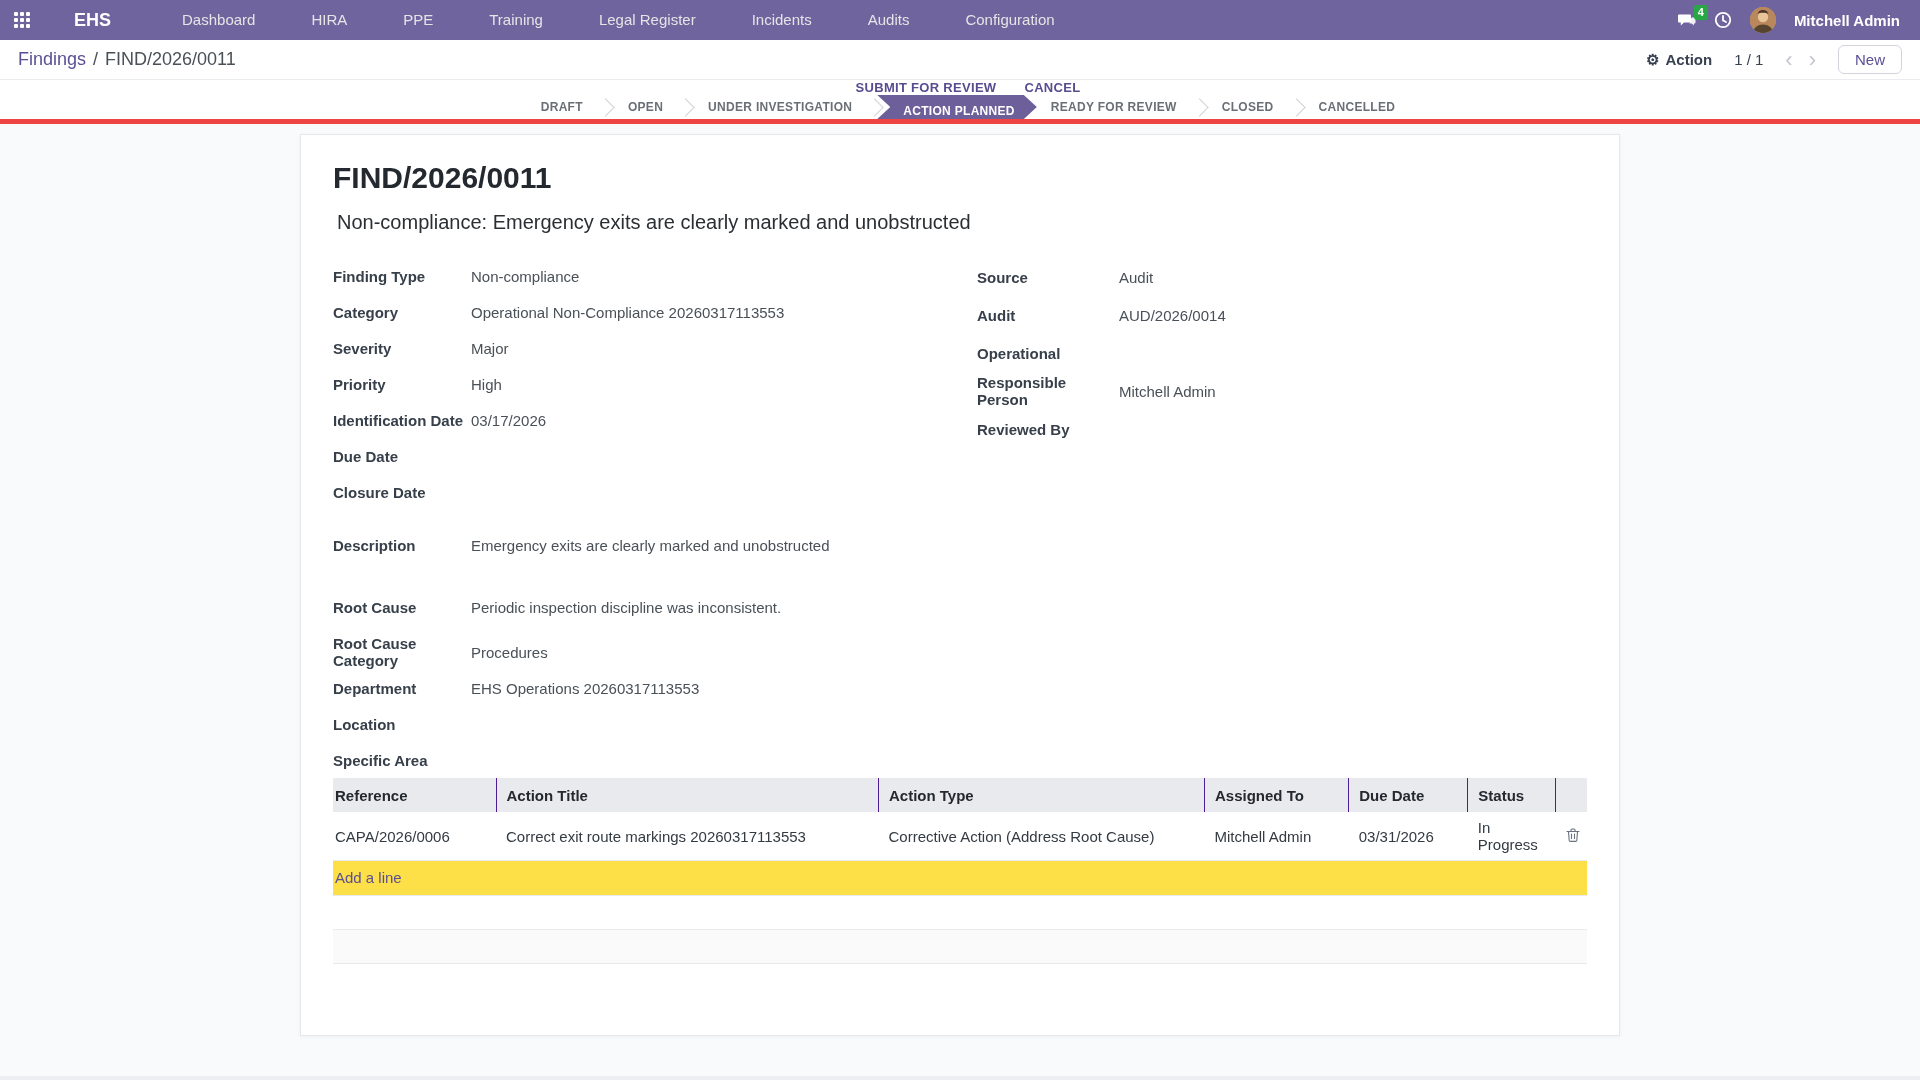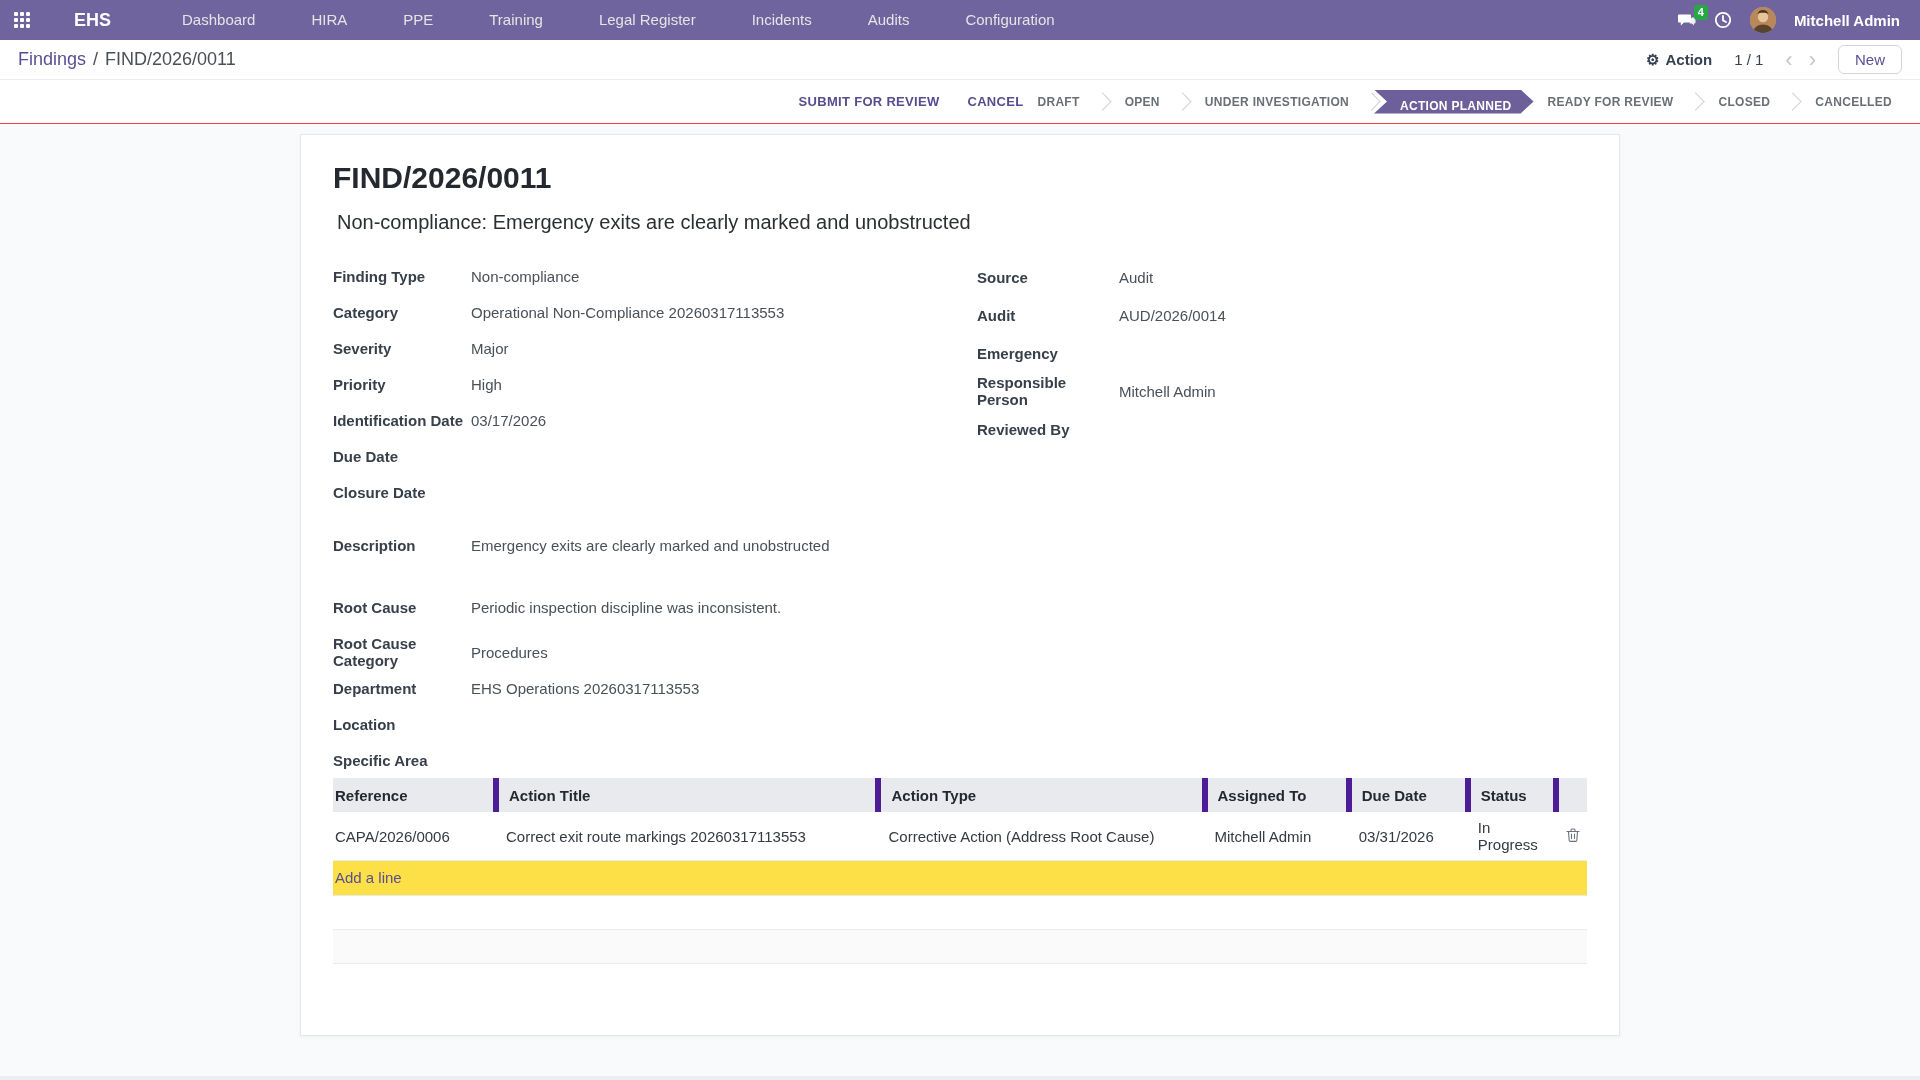--- a/index.html
+++ b/index.html
@@ -25,21 +25,21 @@
   .crumb-current { color:#495057; font-size:18px; }
   .crumb-right { margin-left:auto; display:flex; align-items:center; gap:22px; }
   .action-menu { display:flex; align-items:center; gap:6px; font-size:15px; font-weight:700; color:#374151; cursor:pointer; }
   .gear { font-size:15px; }
   .pager { font-size:15px; color:#374151; }
   .pager-arrows { display:flex; gap:16px; font-size:22px; color:#c3c6cf; line-height:1; }
   .pager-arrows span { cursor:pointer; }
   .btn-new { background:#fff; border:1px solid #d4d4df; border-radius:6px; color:#5b4f94; font-size:15px; padding:5px 16px; cursor:pointer; font-family:inherit; }
 
   
-  .statusbar { height:44px; background:#fff; display:flex; align-items:center; justify-content:flex-end; padding:0 14px 0 30px; border-bottom:1px solid #ef4444; }
+  .statusbar { height:44px; background:#fff; display:flex; align-items:center; justify-content:space-between; padding:0 14px 0 30px; border-bottom:5px solid #ef4444;flex-direction:column; }
   .sb-buttons { display:flex; gap:28px; }
   .sb-btn { background:none; border:none; color:#574c8f; font-size:13px; font-weight:700; letter-spacing:.3px; cursor:pointer; font-family:inherit; }
   .pipeline { display:flex; align-items:center; height:44px; }
   .stage { font-size:12px; font-weight:700; letter-spacing:.3px; color:#6a6f76; padding:0 14px; white-space:nowrap; }
   .stage-sep { width:13px; height:13px; border-top:1px solid #cfd1d7; border-right:1px solid #cfd1d7; transform:rotate(45deg); margin:0 2px; flex:none; }
   .stage.active { background:#6c5f9a; color:#fff; height:24px; line-height:32px; padding:0 22px 0 26px; margin:0 0 0 -6px;
     clip-path:polygon(0 0, calc(100% - 13px) 0, 100% 50%, calc(100% - 13px) 100%, 0 100%, 13px 50%); }
 
   
   .content { height:996px; background:#f9fafb; display:flex; flex-direction:column; align-items:center; }
@@ -56,21 +56,21 @@
   .fvalue { font-size:15px; color:#495057; }
 
   
   .tabs { display:flex; margin-top:10px; border-bottom:1px solid #dee2e6; }
   .tab { font-size:15px; padding:7px 18px; cursor:pointer; }
   .tab.active { color:#212529; background:#fff; border:1px solid #dee2e6; border-bottom:1px solid #fff; border-radius:4px 4px 0 0; margin-bottom:-1px; }
   .tab.plain { color:#5b4f94; }
 
   
   table.actions { width:100%; border-collapse:collapse; table-layout:fixed; }
-  table.actions th { background:#e9eaee; font-size:15px; font-weight:700; color:#24292f; text-align:left; padding:7px 10px; border-right:6px solid #4c1d95; height:34px; }
+  table.actions th { background:#e9eaee; font-size:15px; font-weight:700; color:#24292f; text-align:left; padding:7px 10px; border-right:1px solid #4c1d95; height:34px; }
   table.actions th:first-child { padding-left:2px; }
   table.actions th:last-child, table.actions th.del { border-right:none; }
   table.actions td { font-size:15px; color:#333a41; padding:7px 10px; border-bottom:1px solid #e9eaee; height:34px; }
   table.actions td:first-child { padding-left:2px; }
   .trash { cursor:pointer; display:inline-block; }
   .addline-row { padding:8px 2px; background:#fde047; border-bottom:1px solid #e9eaee; }
   .addline { color:#5b4f94; font-size:15px; text-decoration:none; cursor:pointer; }
   .empty-row { border-bottom:1px solid #e9eaee; }
   .empty-row.h34 { height:34px; } .empty-row.shade { background:#fafafb; } .empty-row.h48 { height:48px; border-bottom:none; }
 
@@ -236,21 +236,21 @@
       <div>
         <div class="frow r">
           <span class="flabel">Source</span>
           <span class="fvalue">Audit</span>
         </div>
         <div class="frow r">
           <span class="flabel">Audit</span>
           <span class="fvalue">AUD/2026/0014</span>
         </div>
         <div class="frow r">
-          <span class="flabel">Emergency</span>
+          <span class="flabel">Operational</span>
           <span class="fvalue"></span>
         </div>
         <div class="frow r">
           <span class="flabel">Responsible Person</span>
           <span class="fvalue">Mitchell Admin</span>
         </div>
         <div class="frow r">
           <span class="flabel">Reviewed By</span>
           <span class="fvalue"></span>
         </div>

